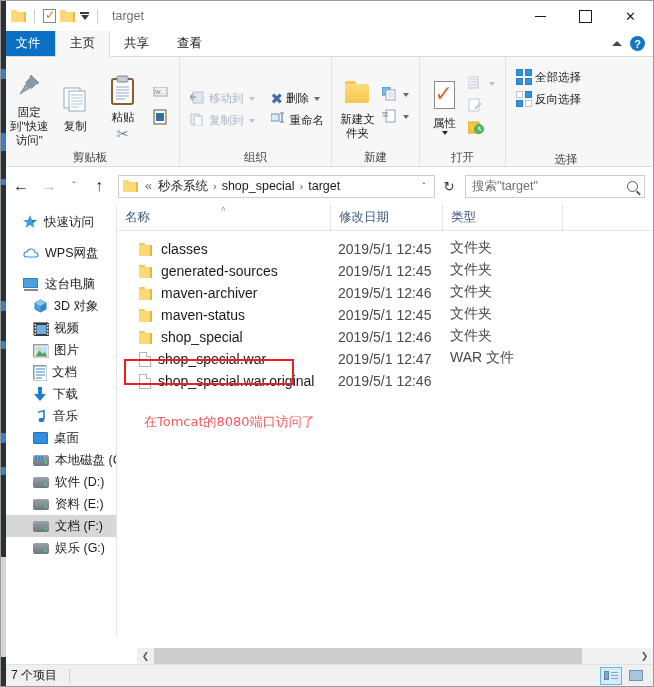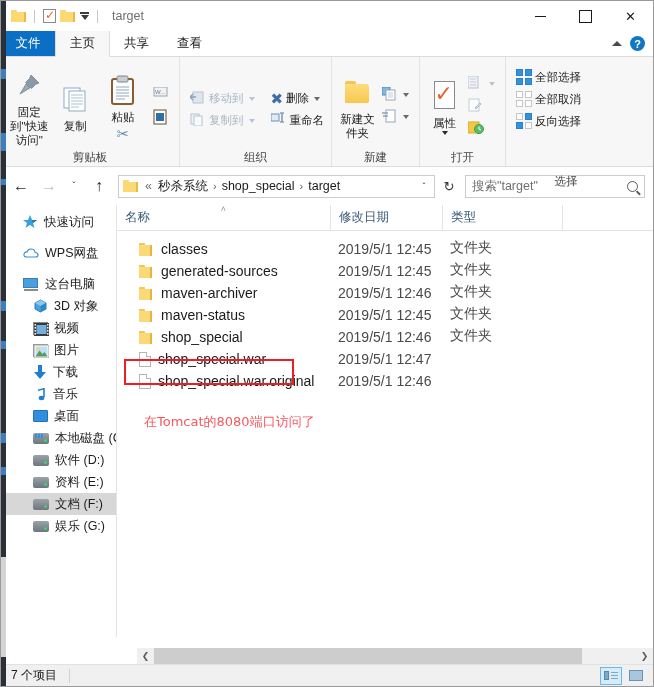--- a/index.html
+++ b/index.html
@@ -574,29 +574,20 @@
       <div class="rgroup-body" style="padding-top:8px;">
         <div class="smallcol" style="width:96px;">
           <div class="smallbtn">
             <span class="selgrid">
                 <span></span>
                 <span></span>
                 <span></span>
                 <span></span>
               </span>
             <span>全部选择</span>
-          </div>
-          <div class="smallbtn">
-            <span class="selgrid none">
-                <span></span>
-                <span></span>
-                <span></span>
-                <span></span>
-              </span>
-            <span>全部取消</span>
           </div>
           <div class="smallbtn">
             <span class="selgrid inv">
                 <span></span>
                 <span></span>
                 <span></span>
                 <span></span>
               </span>
             <span>反向选择</span>
           </div>
@@ -691,20 +682,34 @@
           <svg width="15" height="13" viewBox="0 0 15 13">
             <rect x="0" y="0" width="15" height="13" fill="#fff" stroke="#9a9a9a"></rect>
             <rect x="1.5" y="1.5" width="12" height="10" fill="#bde0f7"></rect>
             <path d="M1.5 11.5 L5.5 5.5 L8.5 9 L10.5 7 L13.5 11.5 Z" fill="#5a9a5a"></path>
             <circle cx="4.5" cy="4" r="1.4" fill="#f5d84a"></circle>
           </svg>
         </span>
         <span>图片</span>
       </div>
       <div class="navrow sub">
+        <span class="ic-doc">
+          <svg width="13" height="15" viewBox="0 0 13 15">
+            <rect x="0" y="0" width="13" height="15" fill="#fff" stroke="#7a9ab8"></rect>
+            <g stroke="#4a8ec4" stroke-width="1.1">
+              <line x1="2" y1="3" x2="11" y2="3"></line>
+                <line x1="2" y1="6" x2="11" y2="6"></line>
+              <line x1="2" y1="9" x2="11" y2="9"></line>
+                <line x1="2" y1="12" x2="8" y2="12"></line>
+            </g>
+          </svg>
+        </span>
+        <span>文档</span>
+      </div>
+      <div class="navrow sub">
         <span class="ic-dl">
           <svg width="14" height="15" viewBox="0 0 14 15">
             <path d="M5 0 L9 0 L9 7 L13 7 L7 14 L1 7 L5 7 Z" fill="#1d7fd0"></path>
           </svg>
         </span>
         <span>下载</span>
       </div>
       <div class="navrow sub">
         <span class="ic-music">
           <svg width="14" height="15" viewBox="0 0 14 15">
@@ -814,20 +819,21 @@
             </span>
           <span class="fdate">2019/5/1 12:46</span>
           <span class="ftype">文件夹</span>
         </div>
         <div class="frow">
           <span class="fname">
               <span class="ic-file-row"></span>
             <span>shop_special.war</span>
             </span>
           <span class="fdate">2019/5/1 12:47</span>
+          <span class="ftype">WAR 文件</span>
         </div>
         <div class="frow">
           <span class="fname">
               <span class="ic-file-row"></span>
             <span>shop_special.war.original</span>
             </span>
           <span class="fdate">2019/5/1 12:46</span>
         </div>
 
         <div class="redbox" style="left:7px;top:128px;width:170px;height:26px;"></div>

